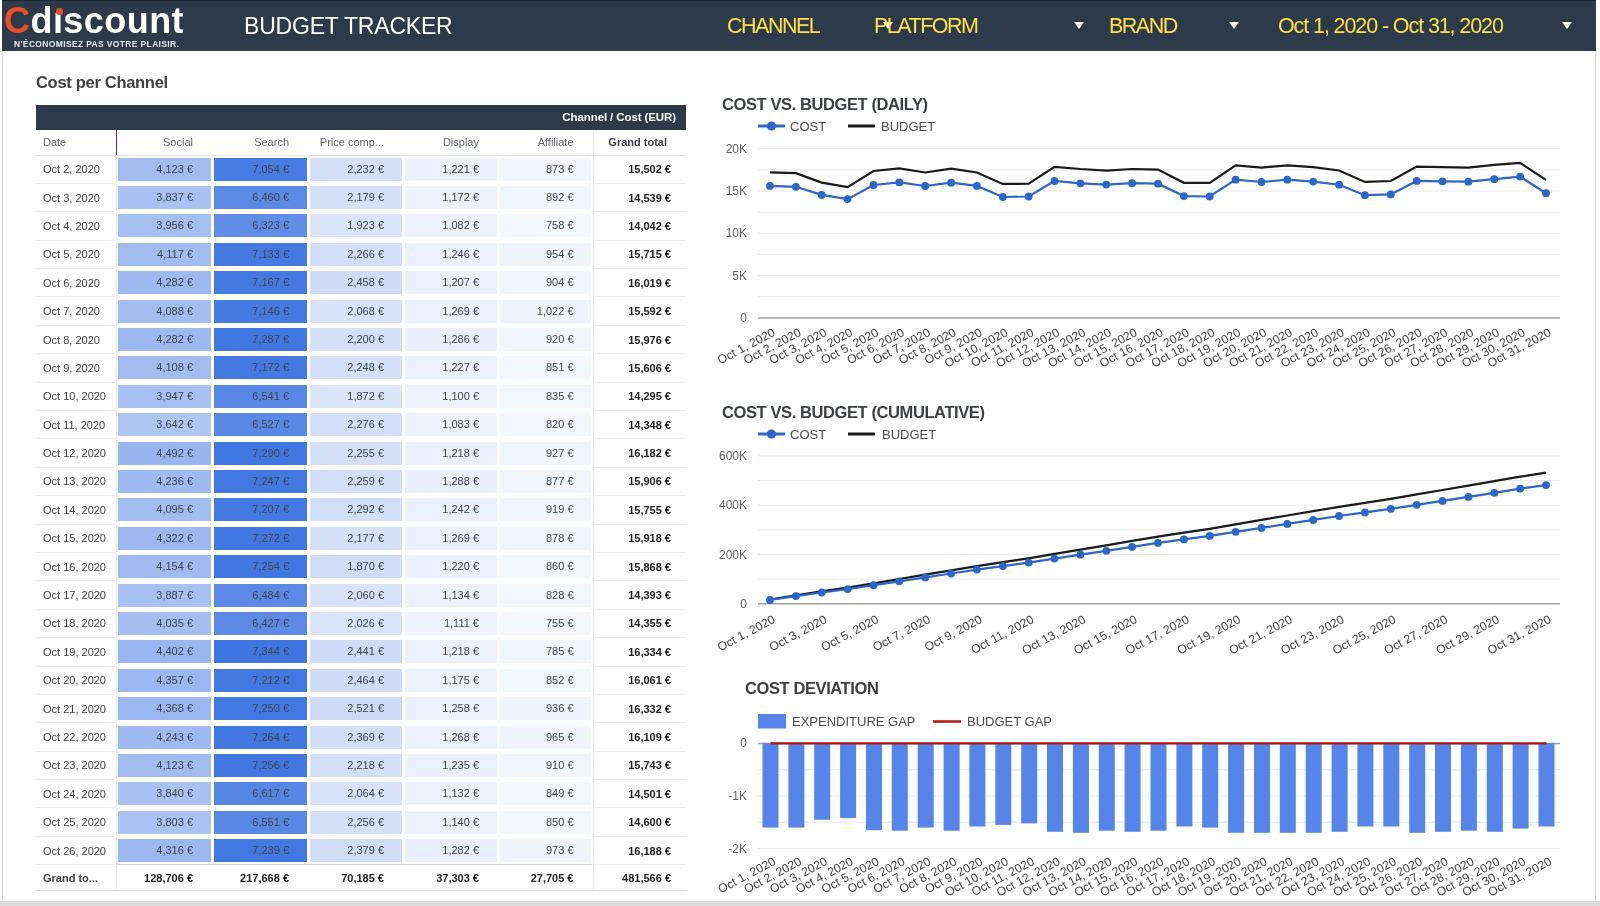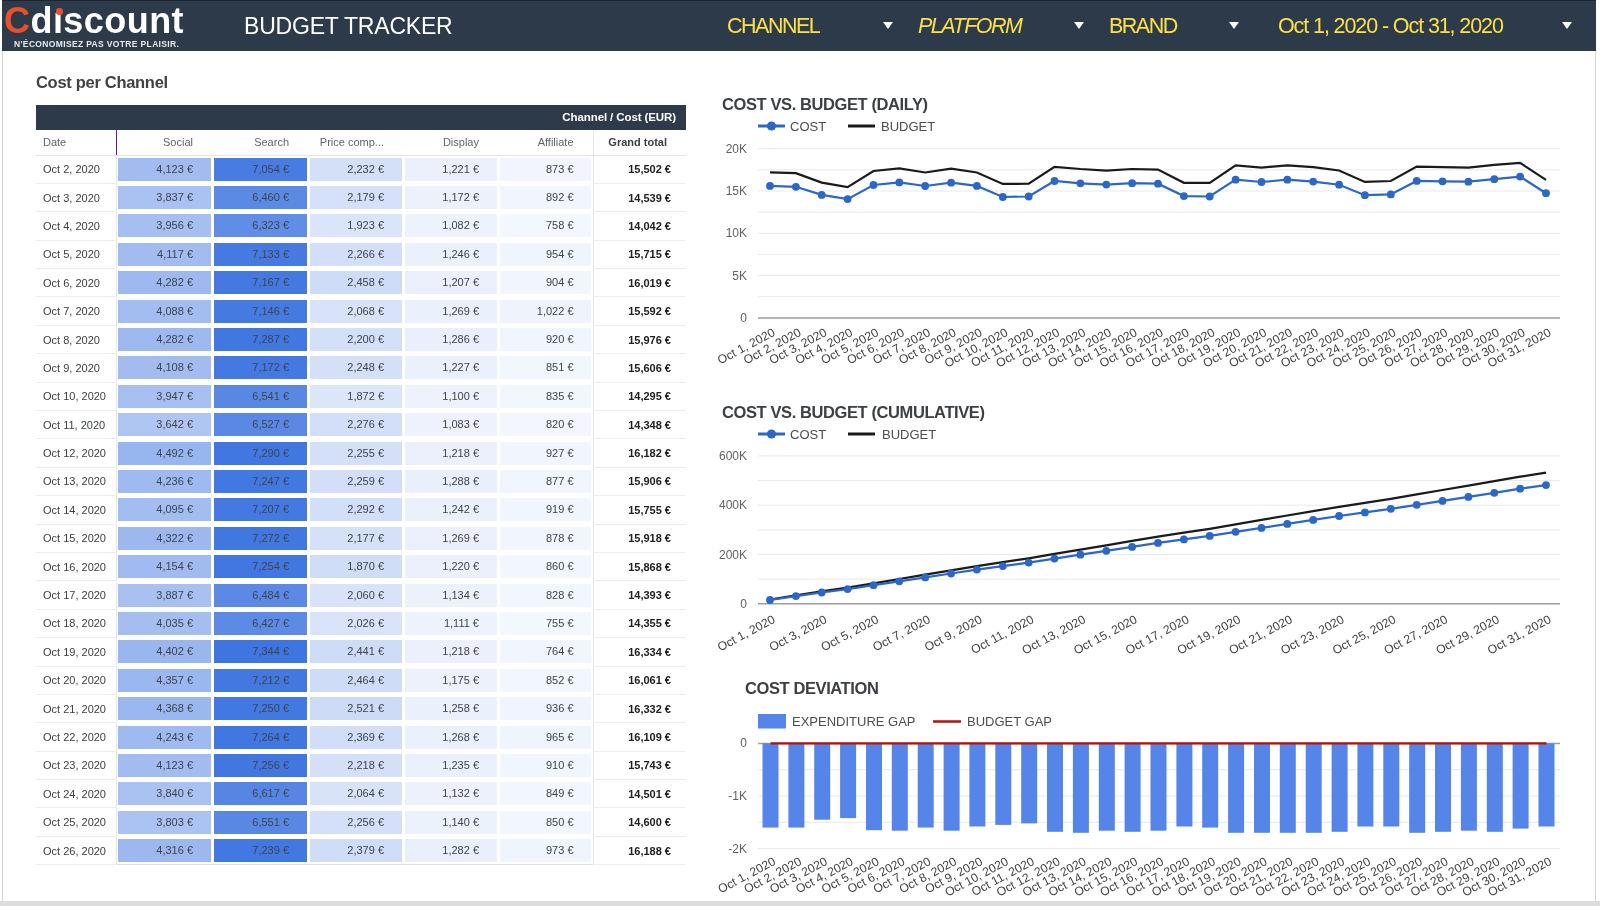--- a/index.html
+++ b/index.html
@@ -39,21 +39,21 @@
     <div id="rline"></div>
     <div id="bband"></div>
   <div id="hdr">
     <div id="logo">
         <div class="big"><span class="c">C</span>dıscount<span class="c" style="position:absolute;left:52px;top:5px;width:6.5px;height:6.5px;border-radius:50%;background:#e8502b;"></span></div>
         <div class="tag">N'ÉCONOMISEZ PAS VOTRE PLAISIR.</div>
       </div>
     <div class="bt">BUDGET TRACKER</div>
     <div class="dd" style="left:725px;">CHANNEL</div>
       <div class="arr" style="left:881px;"></div>
-    <div class="dd" style="left:916px;font-style:italic;">PLATFORM</div>
+    <div class="dd" style="left:872px;">PLATFORM</div>
       <div class="arr" style="left:1072px;"></div>
     <div class="dd" style="left:1107px;">BRAND</div>
       <div class="arr" style="left:1227px;"></div>
     <div class="dd date" style="left:1276px;">Oct 1, 2020 - Oct 31, 2020</div>
       <div class="arr" style="left:1560px;"></div>
   </div>
   <div id="tbl-title">Cost per Channel</div>
   <div id="tblwrap">
     <div id="tbar">Channel / Cost (EUR)</div>
     <table>
@@ -407,21 +407,21 @@
             <td class="v">
               <div class="cb" style="background:rgb(63,117,224)">7,344 €</div>
             </td>
             <td class="v">
               <div class="cb" style="background:rgb(207,220,247)">2,441 €</div>
             </td>
             <td class="v">
               <div class="cb" style="background:rgb(235,240,252)">1,218 €</div>
             </td>
             <td class="v">
-              <div class="cb" style="background:rgb(241,245,253)">764 €</div>
+              <div class="cb" style="background:rgb(241,245,253)">785 €</div>
             </td>
             <td class="gt">16,334 €</td>
           </tr>
 <tr>
             <td class="dt">Oct 20, 2020</td>
             <td class="v">
               <div class="cb" style="background:rgb(155,183,239)">4,357 €</div>
             </td>
             <td class="v">
               <div class="cb" style="background:rgb(67,120,225)">7,212 €</div>
@@ -543,20 +543,29 @@
             <td class="v">
               <div class="cb" style="background:rgb(208,221,247)">2,379 €</div>
             </td>
             <td class="v">
               <div class="cb" style="background:rgb(233,239,252)">1,282 €</div>
             </td>
             <td class="v">
               <div class="cb" style="background:rgb(240,244,253)">973 €</div>
             </td>
             <td class="gt">16,188 €</td>
+          </tr>
+<tr class="grand">
+            <td class="dt b">Grand to...</td>
+            <td class="gv">128,706 €</td>
+            <td class="gv">217,668 €</td>
+            <td class="gv">70,185 €</td>
+            <td class="gv">37,303 €</td>
+            <td class="gv">27,705 €</td>
+            <td class="gt">481,566 €</td>
           </tr>
     </tbody>
       </table>
   </div>
   <svg id="charts" width="1600" height="906" viewBox="0 0 1600 906">
 <text x="722" y="109.5" font-size="16.5" fill="#3c4043" font-weight="bold" letter-spacing="-0.4">COST VS. BUDGET (DAILY)</text>
 <line x1="758" y1="126" x2="785" y2="126" stroke="#2c67c8" stroke-width="3"></line>
 <circle cx="771.5" cy="126" r="4.6" fill="#2c67c8"></circle>
 <text x="790" y="130.5" font-size="13" fill="#4d4d4d">COST</text>
 <line x1="848" y1="126" x2="875" y2="126" stroke="#1a1a1a" stroke-width="3"></line>

